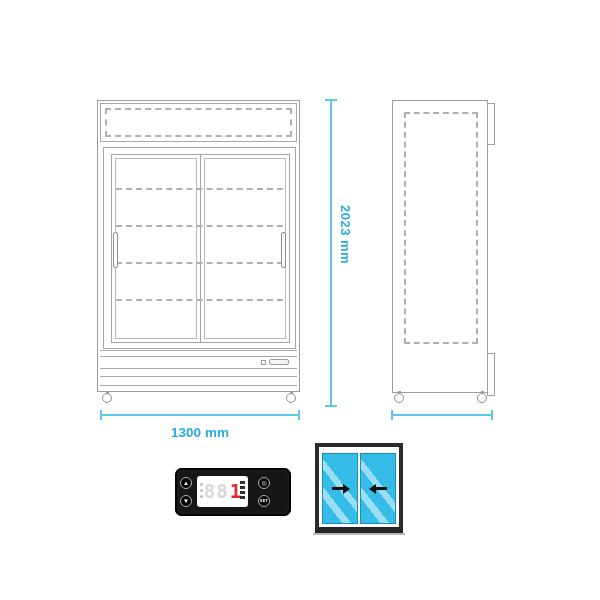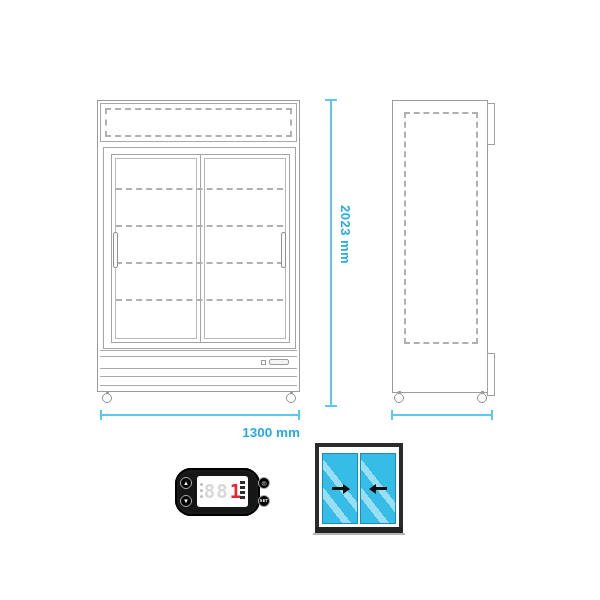--- a/index.html
+++ b/index.html
@@ -67,26 +67,26 @@
     font-size: 13px; font-weight: bold; color: var(--dimension-text,#29abe2);
     letter-spacing: .5px; }
   .hdim { top: 410px; height: 32px; }
   .hdim-width { left: 100px; width: 200px; }
   .hdim-depth { left: 391px; width: 102px; }
   .hline { position:absolute; left: 1px; right: 1px; top: 4px; height: 2px;
     background: var(--dimension-line,#5bc8ec); }
   .htick { position:absolute; top: 0; width: 2px; height: 10px;
     background: var(--dimension-line,#5bc8ec); }
   .htick.l { left: 0; } .htick.r { right: 0; }
-  .hlabel { position:absolute; left: 0; right: 0; top: 15px; text-align:right;
+  .hlabel { position:absolute; left: 0; right: 0; top: 15px; text-align:center;
     font-size: 13.5px; font-weight: bold; color: var(--dimension-text,#29abe2); }
 
   
-  .controller { left: 175px; top: 468px; width: 85px; height: 48px;
-    background: var(--controller-body,#161616); border-radius: 16px;
+  .controller { left: 175px; top: 468px; width: 116px; height: 48px;
+    background: var(--controller-body,#161616); border-radius: 7px;
     box-shadow: inset 0 0 0 2px #000, inset 0 0 6px rgba(255,255,255,.12); }
   .ctl-btn { position:absolute; width: 12px; height: 12px; border-radius: 50%;
     background: #000; border: 1px solid #b4b4b4; color: #fff;
     display:flex; align-items:center; justify-content:center;
     font-size: 6px; line-height: 1; }
   .ctl-btn.set { font-size: 4px; font-weight: bold; letter-spacing: .2px; }
   .ctl-display { position:absolute; left: 22px; top: 8px; width: 51px; height: 31px;
     background: #fff; border-radius: 3px;
     display:flex; align-items:center; justify-content:center; }
   .seg { font-family: "DejaVu Sans Mono", monospace; font-weight: bold;

